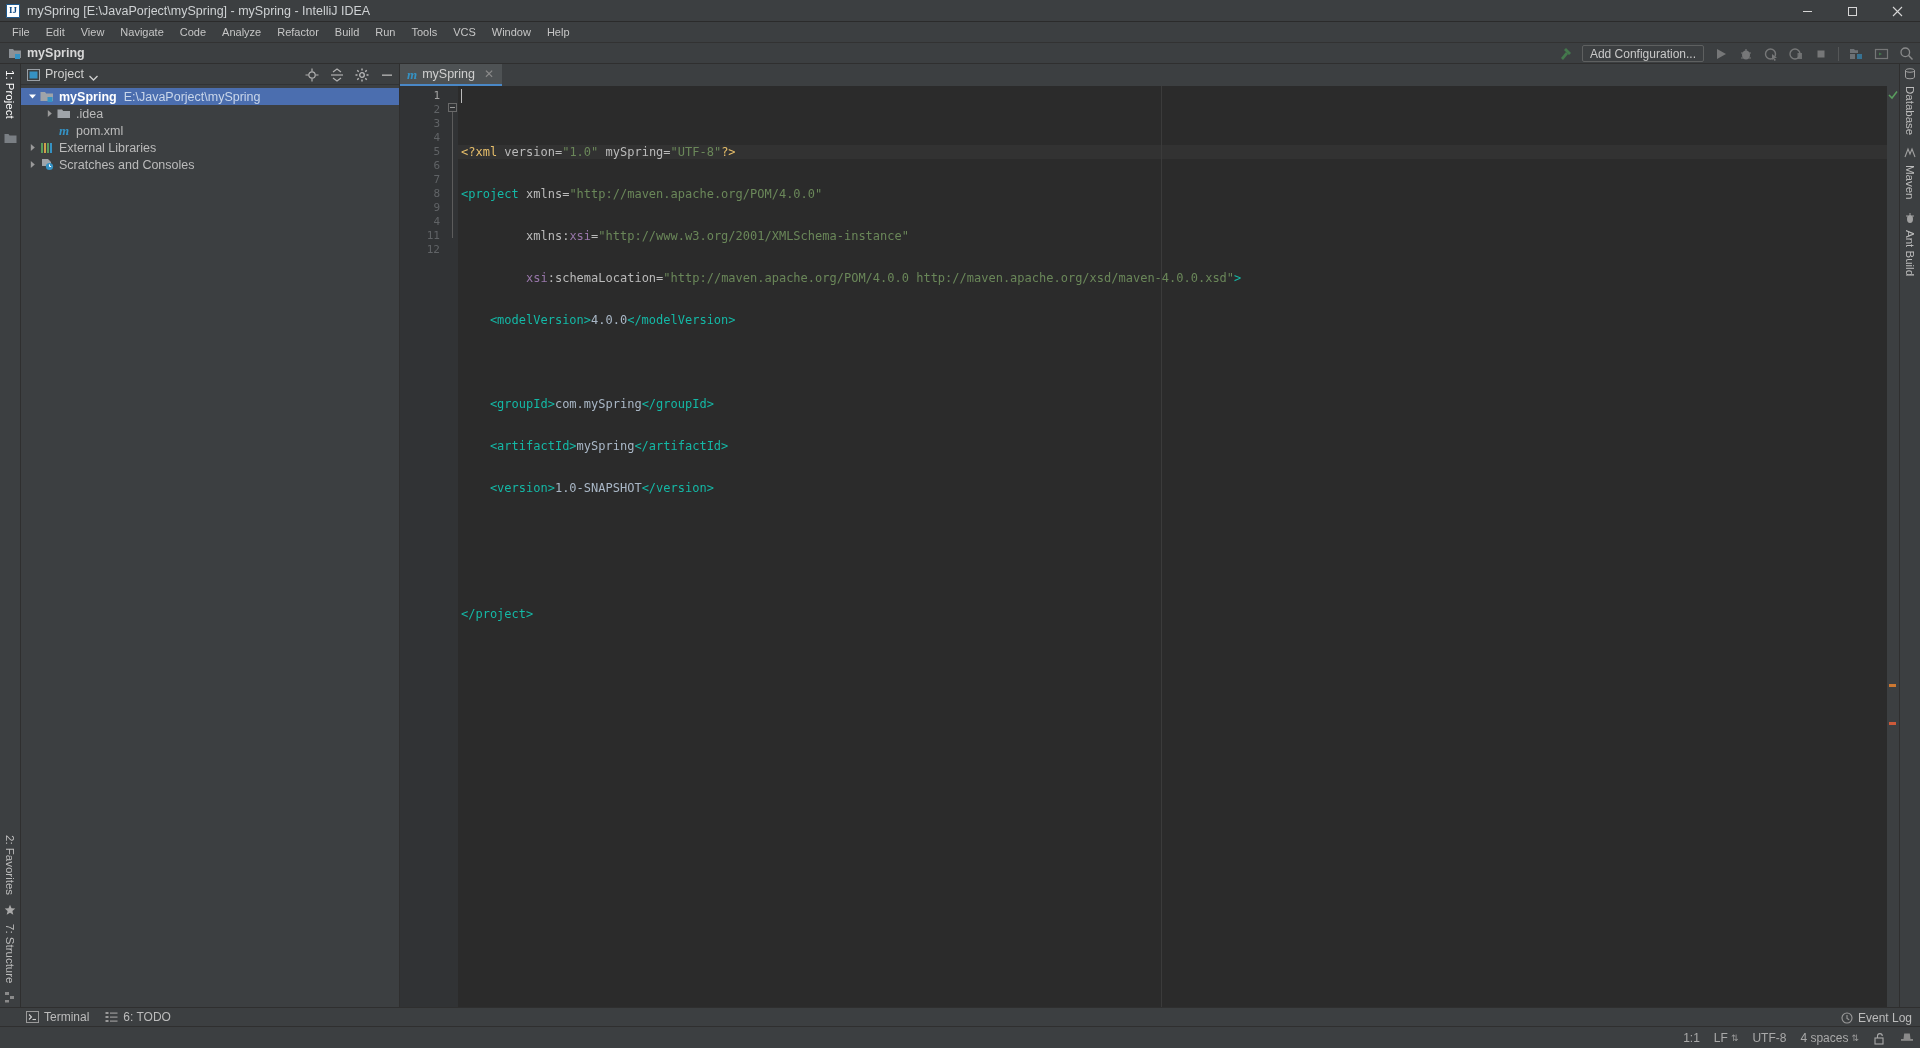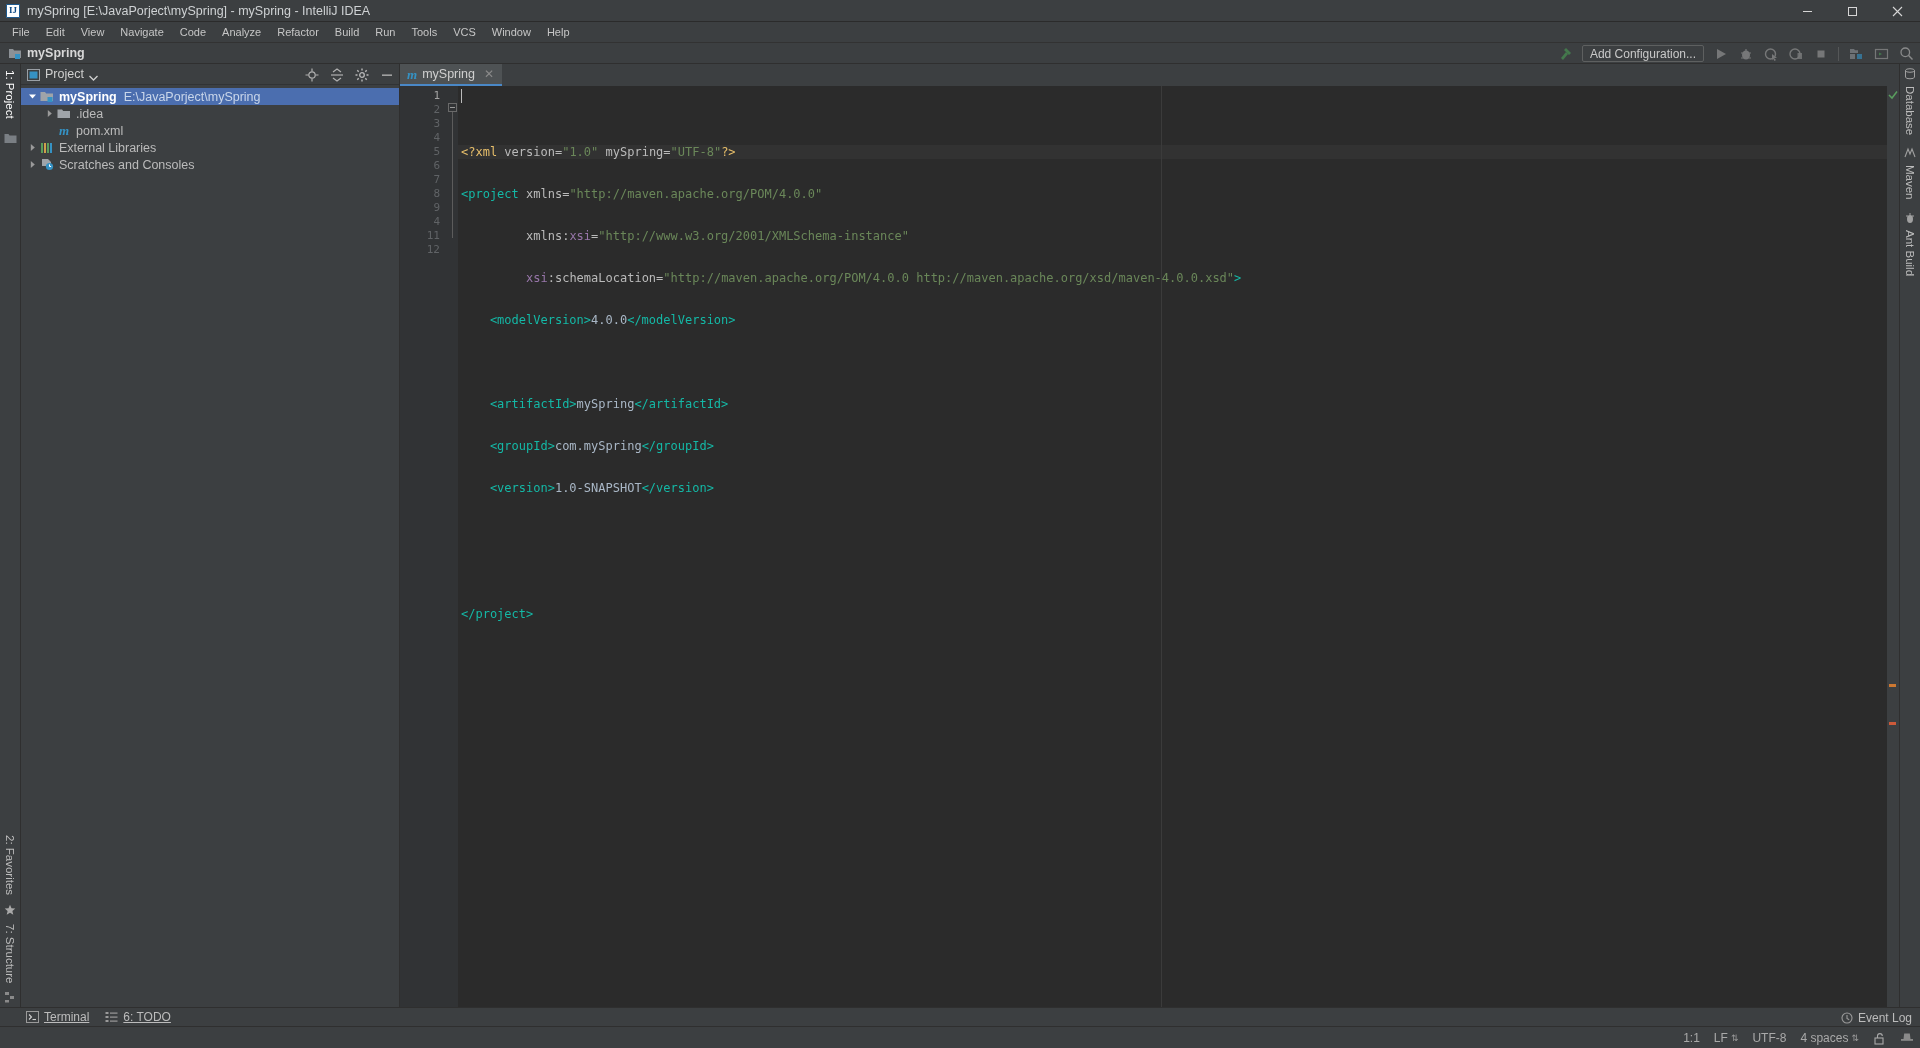--- a/index.html
+++ b/index.html
@@ -130,21 +130,21 @@
   .vstrip-r{
     width:21px; background:#3c3f41; border-left:1px solid #2f2f2f;
     display:flex;flex-direction:column;align-items:center; padding:4px 0; gap:2px;
   }
 
   
   .bottombar{
     height:19px; background:#3c3f41; display:flex;align-items:center;
     border-top:1px solid #2f2f2f; position:relative; padding-left:26px; gap:16px;
   }
-  .bb-item{ display:flex;align-items:center;gap:5px;font-size:12px;color:#bcbcbc;text-decoration:underline;}
+  .bb-item{ display:flex;align-items:center;gap:5px;font-size:12px;color:#bcbcbc;}
   .bb-right{ position:absolute; right:8px; top:0;height:19px;display:flex;align-items:center;gap:5px;font-size:12px;color:#bcbcbc;}
 
   
   .statusbar{
     height:22px; background:#3c3f41; display:flex;align-items:center;
     border-top:1px solid #2f2f2f; position:relative; font-size:12px; color:#a9a9a9;padding-left:23px;
   }
   .sb-right{ position:absolute;right:6px;top:0;height:22px;display:flex;align-items:center;gap:14px;}
   .sb-right .si{ display:flex;align-items:center;gap:3px;}
   .updown{ display:inline-block; font-size:9px; line-height:9px; color:#9a9a9a;}
@@ -445,22 +445,22 @@
 
       <div class="code">
         <div class="caret"></div>
         <div class="rightmargin"></div>
         <div class="row cur"><span class="tok-pi">&lt;?xml </span><span class="tok-attr">version</span><span class="tok-attr">=</span><span class="tok-val">"1.0"</span><span class="tok-attr"> </span><span class="tok-attr">mySpring</span><span class="tok-attr">=</span><span class="tok-val">"UTF-8"</span><span class="tok-pi">?&gt;</span></div>
         <div class="row"><span class="tok-tag">&lt;project</span><span class="tok-attr"> xmlns</span><span class="tok-attr">=</span><span class="tok-val">"http://maven.apache.org/POM/4.0.0"</span></div>
         <div class="row"><span class="tok-attr">         xmlns:</span><span class="tok-ns">xsi</span><span class="tok-attr">=</span><span class="tok-val">"http://www.w3.org/2001/XMLSchema-instance"</span></div>
         <div class="row"><span class="tok-attr">         </span><span class="tok-ns">xsi</span><span class="tok-attr">:schemaLocation</span><span class="tok-attr">=</span><span class="tok-val">"http://maven.apache.org/POM/4.0.0 http://maven.apache.org/xsd/maven-4.0.0.xsd"</span><span class="tok-tag">&gt;</span></div>
         <div class="row"><span class="tok-tag">    &lt;modelVersion&gt;</span><span class="tok-txt">4.0.0</span><span class="tok-tag">&lt;/modelVersion&gt;</span></div>
         <div class="row"><span class="tok-txt"></span></div>
+        <div class="row"><span class="tok-tag">    &lt;groupId&gt;</span><span class="tok-txt">com.mySpring</span><span class="tok-tag">&lt;/groupId&gt;</span></div>
         <div class="row"><span class="tok-tag">    &lt;artifactId&gt;</span><span class="tok-txt">mySpring</span><span class="tok-tag">&lt;/artifactId&gt;</span></div>
-        <div class="row"><span class="tok-tag">    &lt;groupId&gt;</span><span class="tok-txt">com.mySpring</span><span class="tok-tag">&lt;/groupId&gt;</span></div>
         <div class="row"><span class="tok-tag">    &lt;version&gt;</span><span class="tok-txt">1.0-SNAPSHOT</span><span class="tok-tag">&lt;/version&gt;</span></div>
         <div class="row"><span class="tok-txt"></span></div>
         <div class="row"><span class="tok-txt"></span></div>
         <div class="row"><span class="tok-tag">&lt;/project&gt;</span></div>
       </div>
 
       <div class="stripe">
         <span class="ok">
           <svg width="10" height="10" viewBox="0 0 10 10">
               <path d="M1,5 L4,8 L9,1.5" fill="none" stroke="#599e5e" stroke-width="1.5"></path>

